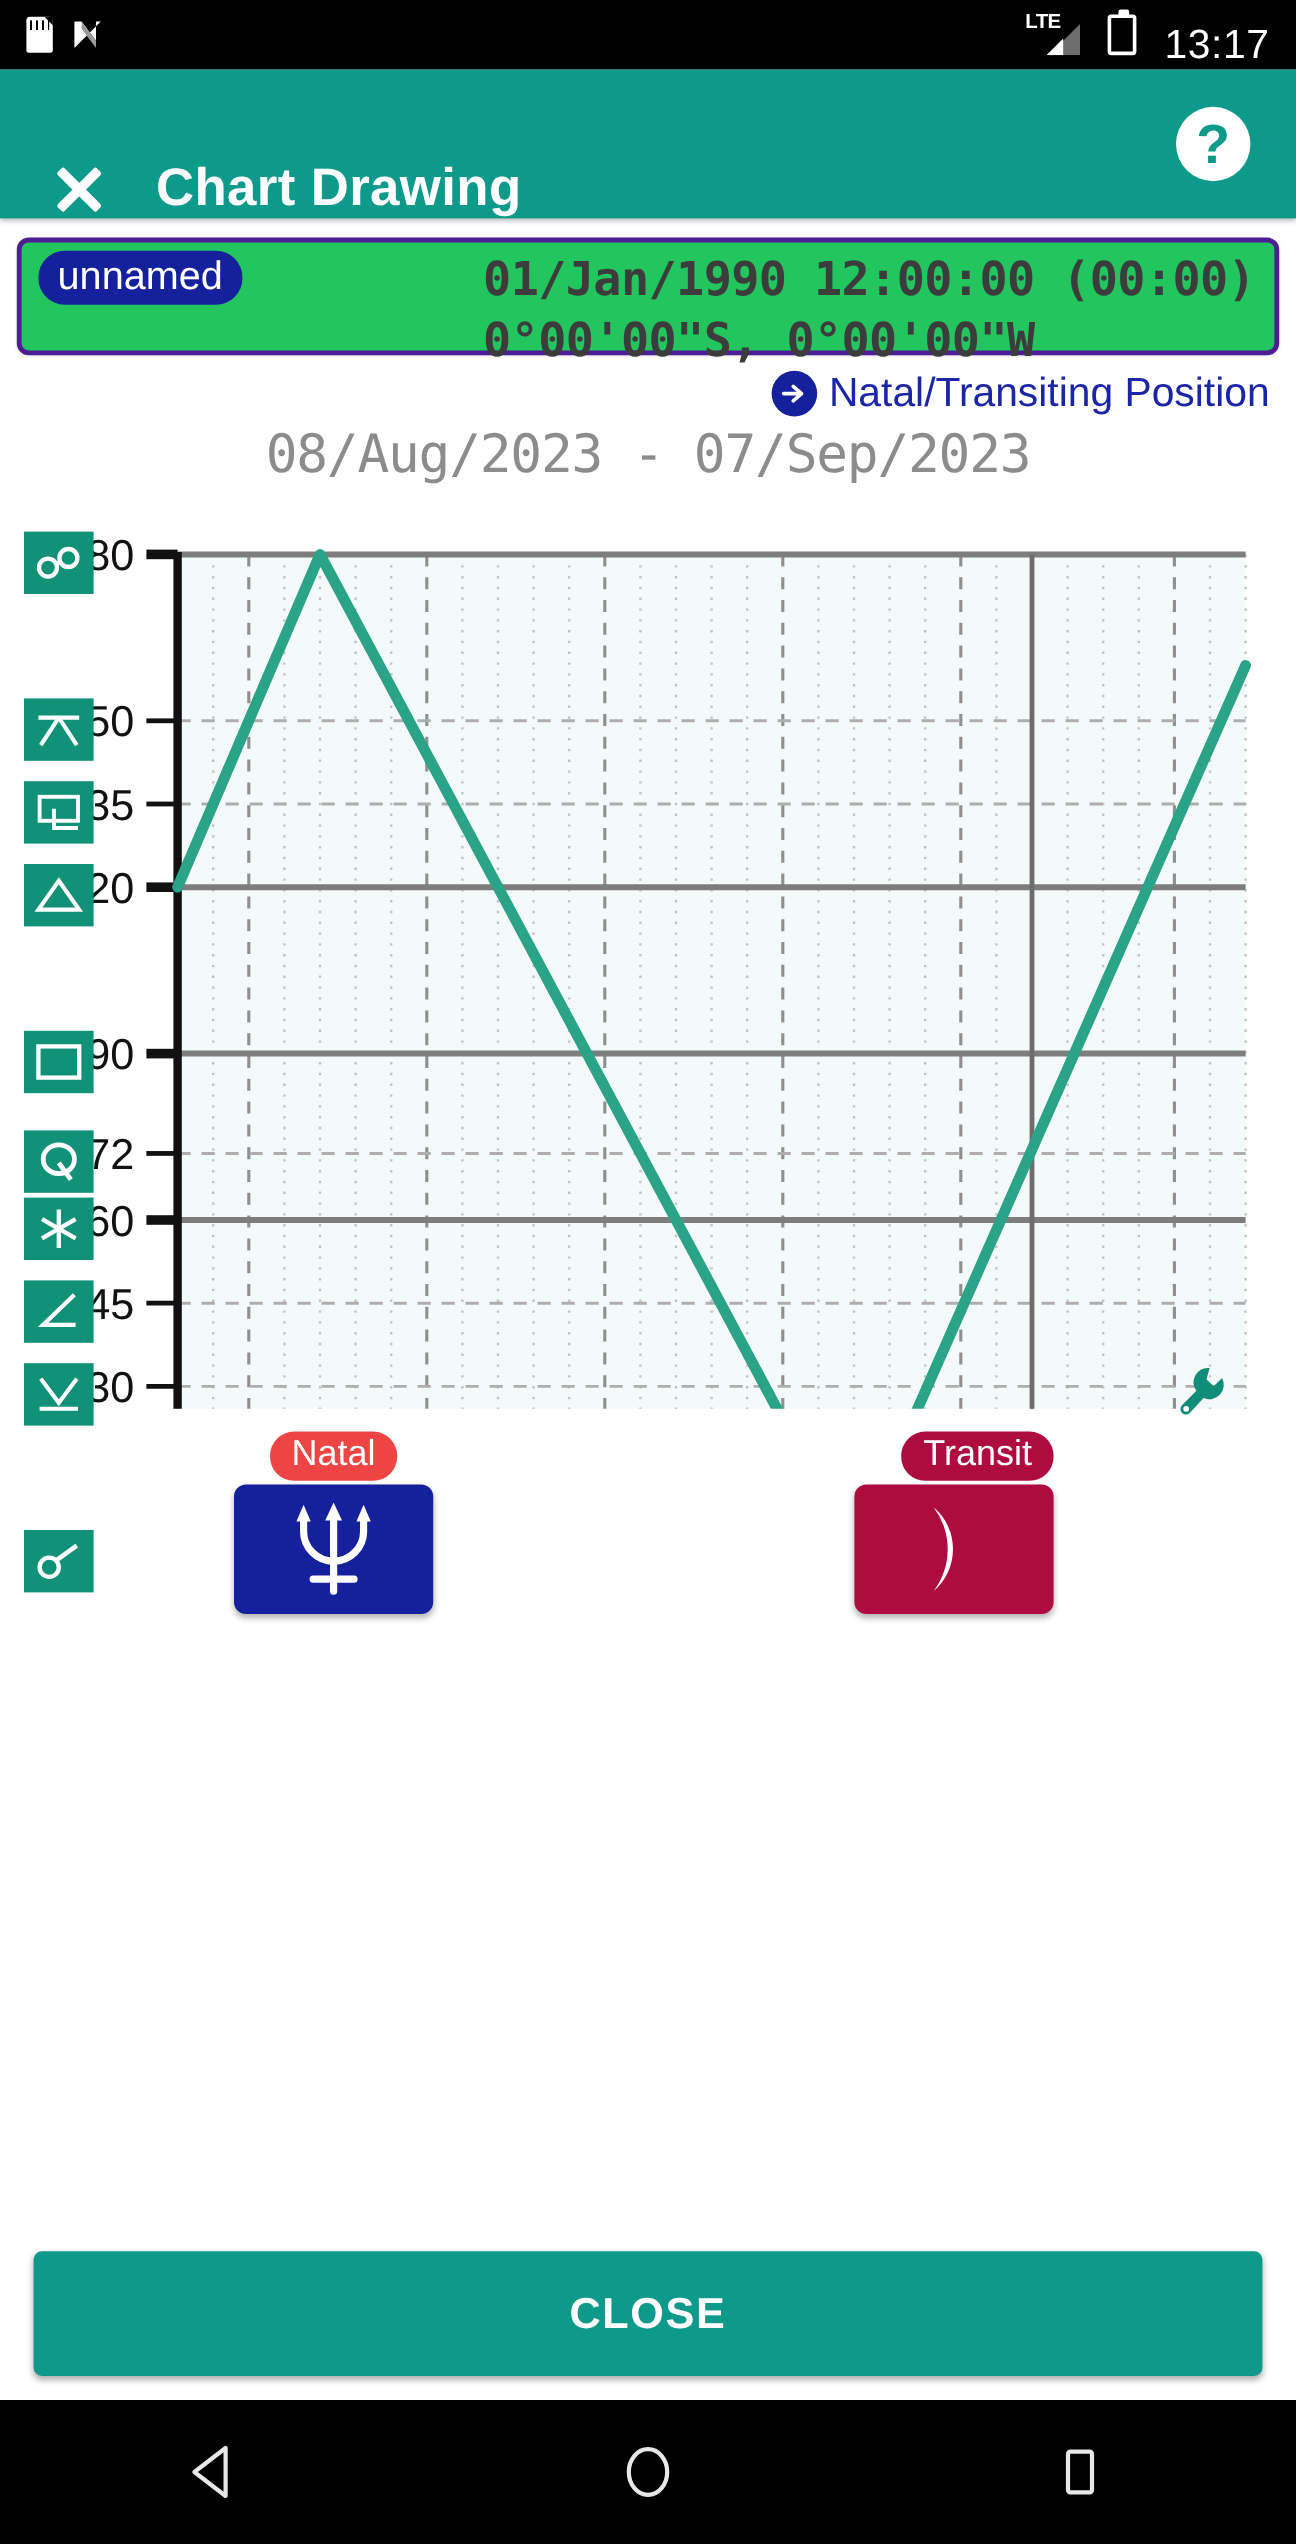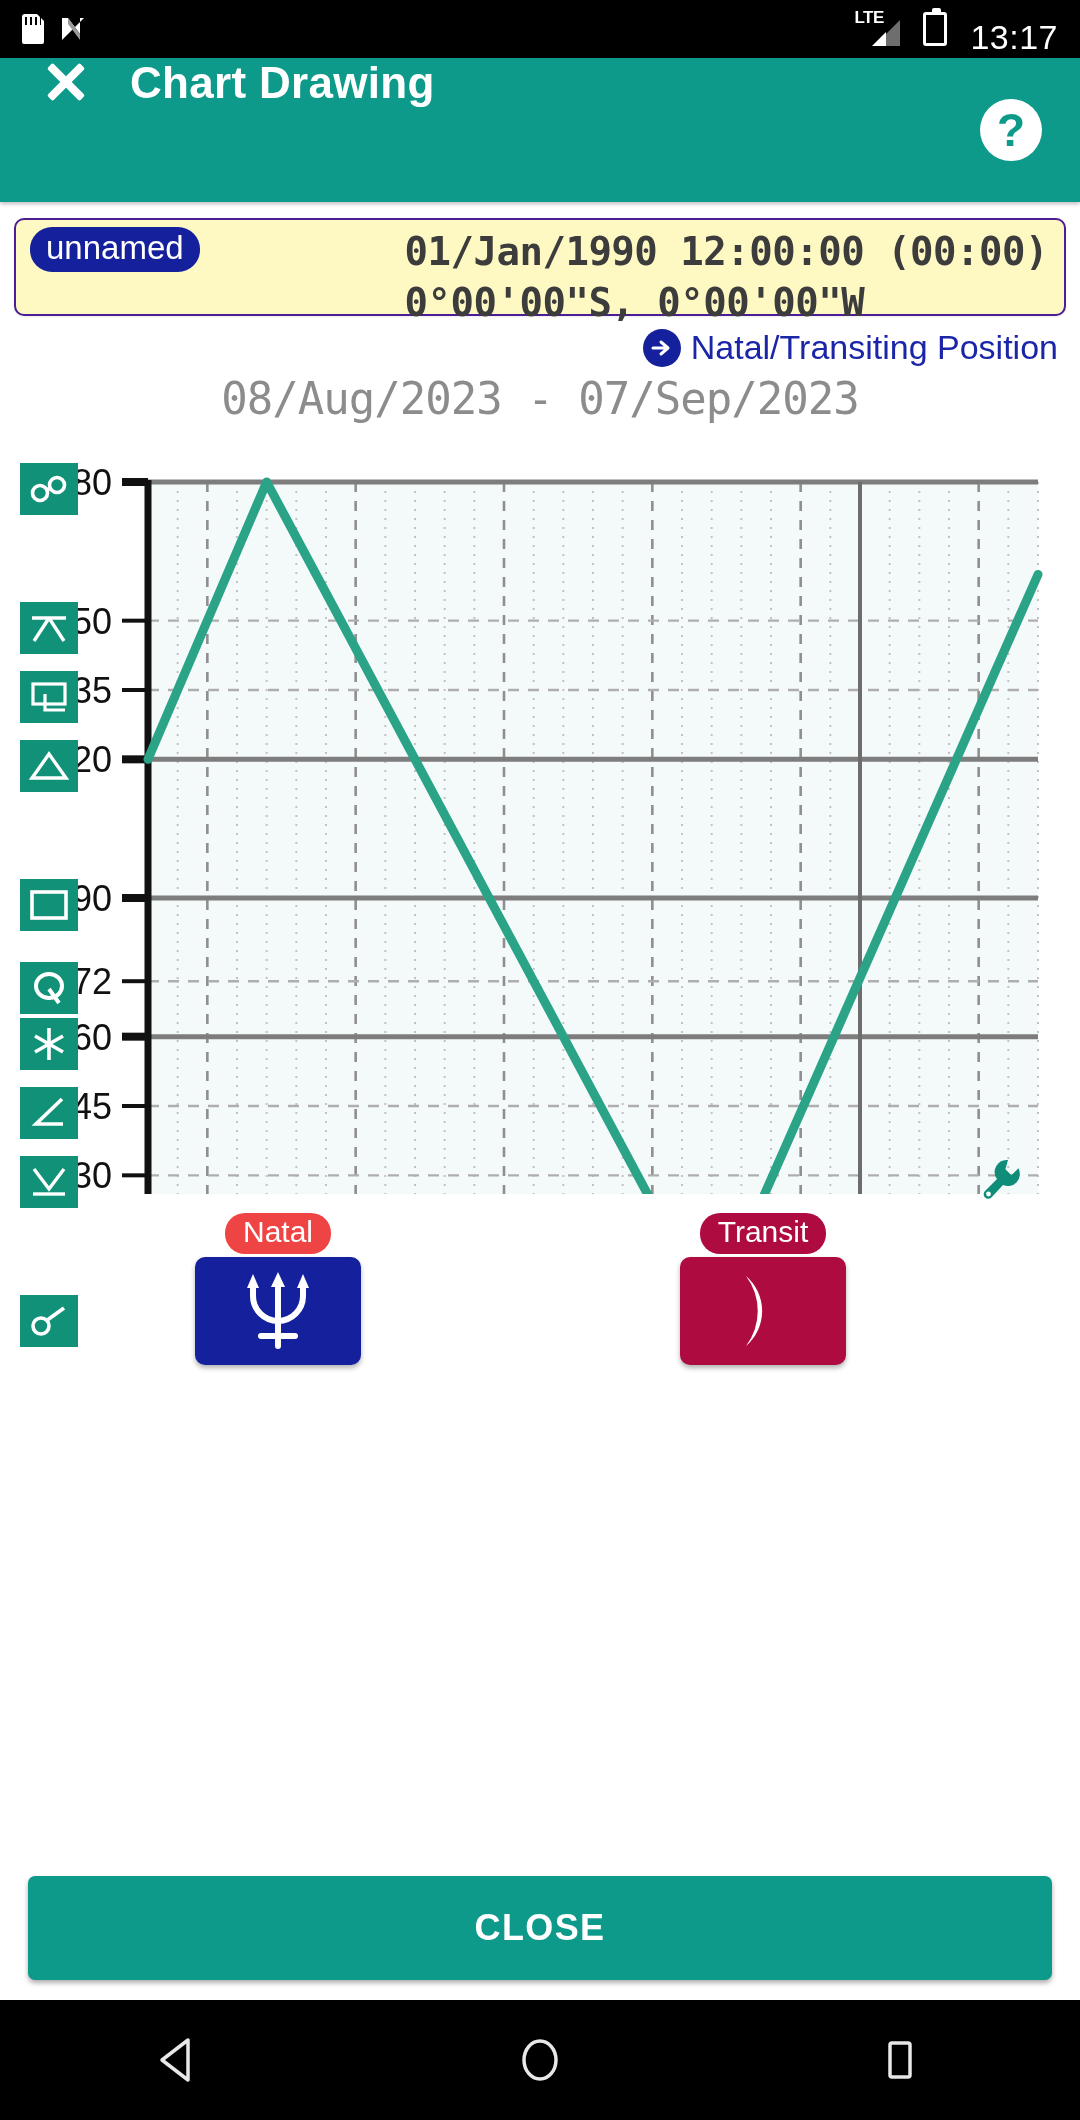--- a/index.html
+++ b/index.html
@@ -35,42 +35,42 @@
   .icon-lte-wrap { position:relative; width:44px; height:34px; }
   .lte-txt { position:absolute; left:-2px; top:-4px; color:#fff; font-size:17px; font-weight:bold; letter-spacing:-0.5px; }
   .sig { position:absolute; right:0; bottom:0; width:34px; height:26px; }
   .batt { width:24px; height:34px; border:3px solid #fff; border-radius:3px; position:relative; }
   .batt::before {
     content:""; position:absolute; left:6px; top:-7px; width:9px; height:5px; background:#fff; border-radius:2px 2px 0 0;
   }
 
   
   .appbar {
-    height:144px; background:#0d9a8a; display:flex; align-items:flex-start;
+    height:124px; background:#0d9a8a; display:flex; align-items:flex-end;
     position:relative; box-shadow:0 2px 4px rgba(0,0,0,.25);
   }
   .appbar-title { color:#fff; font-size:44px; font-weight:bold; margin-left:40px; letter-spacing:.3px; }
   .close-x { margin-left:42px; width:48px; height:48px; position:relative; cursor:pointer; }
   .close-x::before, .close-x::after {
     content:""; position:absolute; left:50%; top:50%; width:46px; height:8px;
     background:#fff; border-radius:2px; transform-origin:center;
   }
   .close-x::before { transform:translate(-50%,-50%) rotate(45deg); }
   .close-x::after  { transform:translate(-50%,-50%) rotate(-45deg); }
   .help-btn {
     position:absolute; right:38px; top:50%; transform:translateY(-50%);
     width:62px; height:62px; border-radius:50%; background:#fff;
     display:flex; align-items:center; justify-content:center;
     color:#0d9a8a; font-size:46px; font-weight:bold; line-height:1; cursor:pointer;
   }
 
   
   .infocard {
-    margin:16px 14px 0 14px; border:2px solid #4c1d95; border-radius:10px;
-    height:98px; position:relative; background:#fef9c3;
+    margin:16px 14px 0 14px; border:4px solid #4c1d95; border-radius:10px;
+    height:98px; position:relative; background:#22c55e;
     box-shadow:0 1px 2px rgba(0,0,0,.08);
   }
   .namebadge {
     position:absolute; left:14px; top:7px;
     background:#15209c; color:#fff; border-radius:22px;
     padding:4px 16px 6px 16px; font-size:33px; line-height:1.05;
     font-family:"Liberation Sans", sans-serif;
   }
   .cardlines {
     position:absolute; right:16px; top:6px; text-align:left;
@@ -384,21 +384,21 @@
         </g>
         <g fill="#fff">
           <polygon points="14,6 8,20 20,20"></polygon>
           <polygon points="39,4 32,19 46,19"></polygon>
           <polygon points="64,6 58,20 70,20"></polygon>
         </g>
       </svg>
     </span>
   </div>
 
-  <div class="pgroup" style="left:680px; top:0;">
+  <div class="pgroup" style="left:712px; top:0;align-items:flex-end;">
     <span class="pbadge transit">Transit</span>
     <span class="ptile transit">
       <svg width="78" height="86" viewBox="0 0 78 86">
         <path d="M22 8 a46 46 0 0 1 0 70 a58 58 0 0 0 0 -70 z" fill="#fff"></path>
       </svg>
     </span>
   </div>
 </div>
 
 <div class="closebar">

